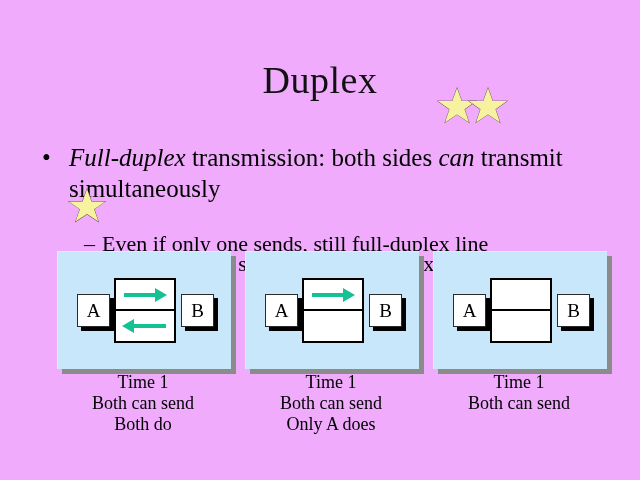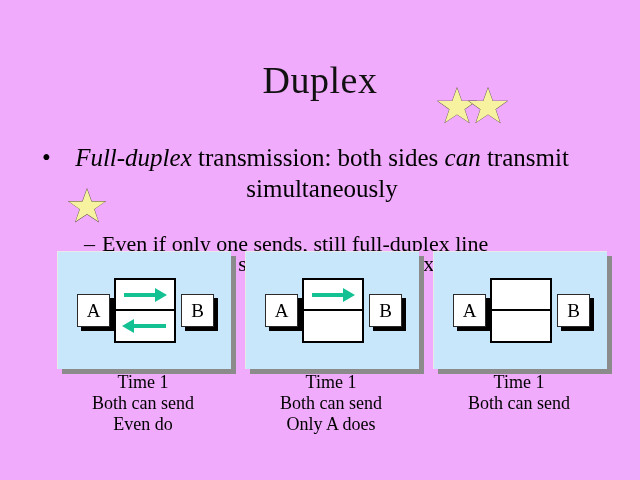--- a/index.html
+++ b/index.html
@@ -61,21 +61,21 @@
     line-height: 31px;
   }
   #bullet-1 .bullet-dot {
     position: absolute;
     left: 0px;
     top: 0px;
     font-size: 25px;
   }
   #bullet-1 .bullet-text {
     display: block;
-    text-align: center;
+    margin-left: 27px;
   }
   .it { font-style: italic; }
 
   #subbullet-1 {
     position: absolute;
     left: 84px;
     top: 230px;
     font-size: 22px;
     line-height: 27px;
     white-space: nowrap;
@@ -244,21 +244,21 @@
     <div class="node node-b">B</div>
     <div class="channel">
       <div class="lane lane-top"></div>
       <div class="lane lane-bottom"></div>
     </div>
   </div>
 
   <div class="caption" id="caption-1">
     <span class="cap-line">Time 1</span>
     <span class="cap-line">Both can send</span>
-    <span class="cap-line">Even do</span>
+    <span class="cap-line">Both do</span>
   </div>
   <div class="caption" id="caption-2">
     <span class="cap-line">Time 1</span>
     <span class="cap-line">Both can send</span>
     <span class="cap-line">Only A does</span>
   </div>
   <div class="caption" id="caption-3">
     <span class="cap-line">Time 1</span>
     <span class="cap-line">Both can send</span>
   </div>

